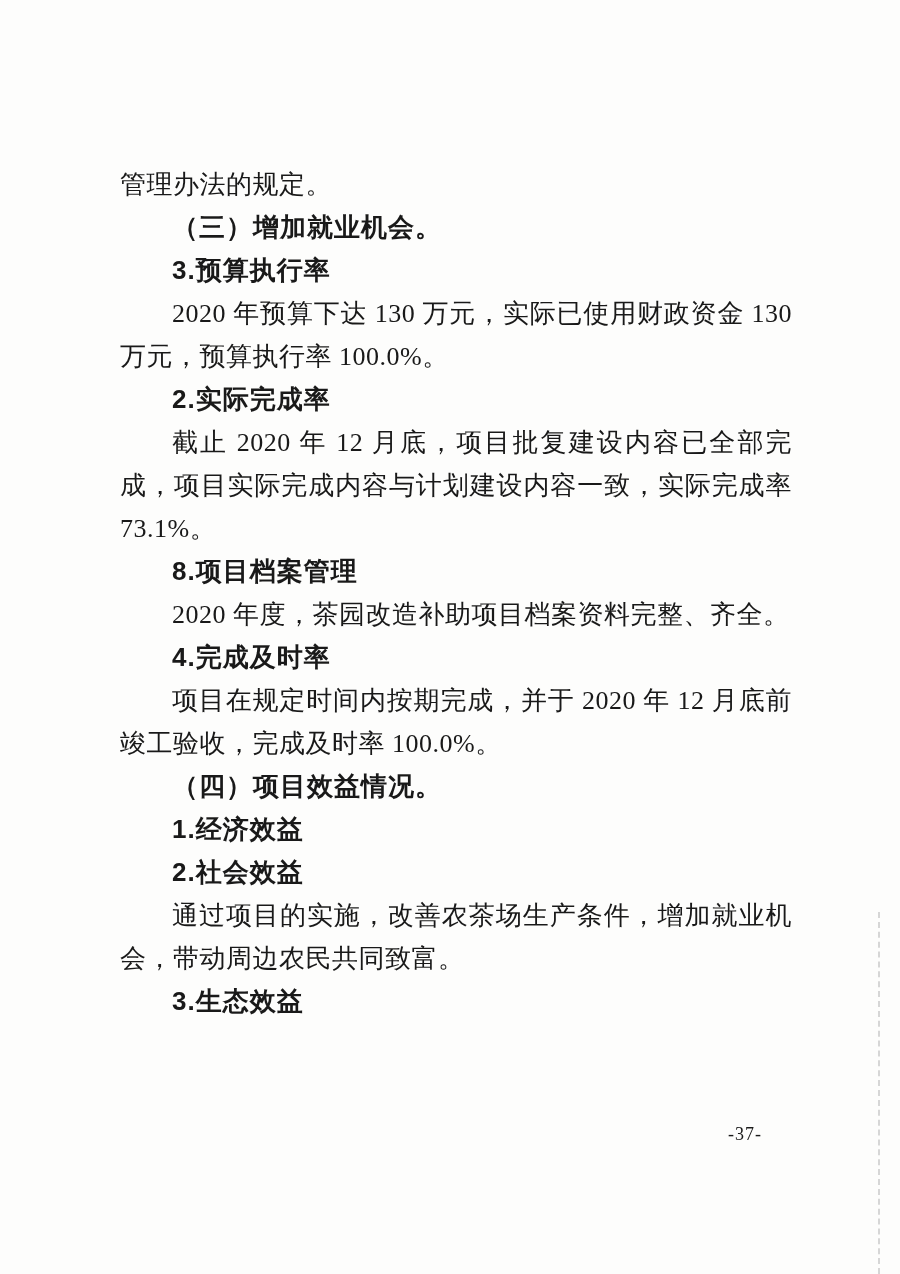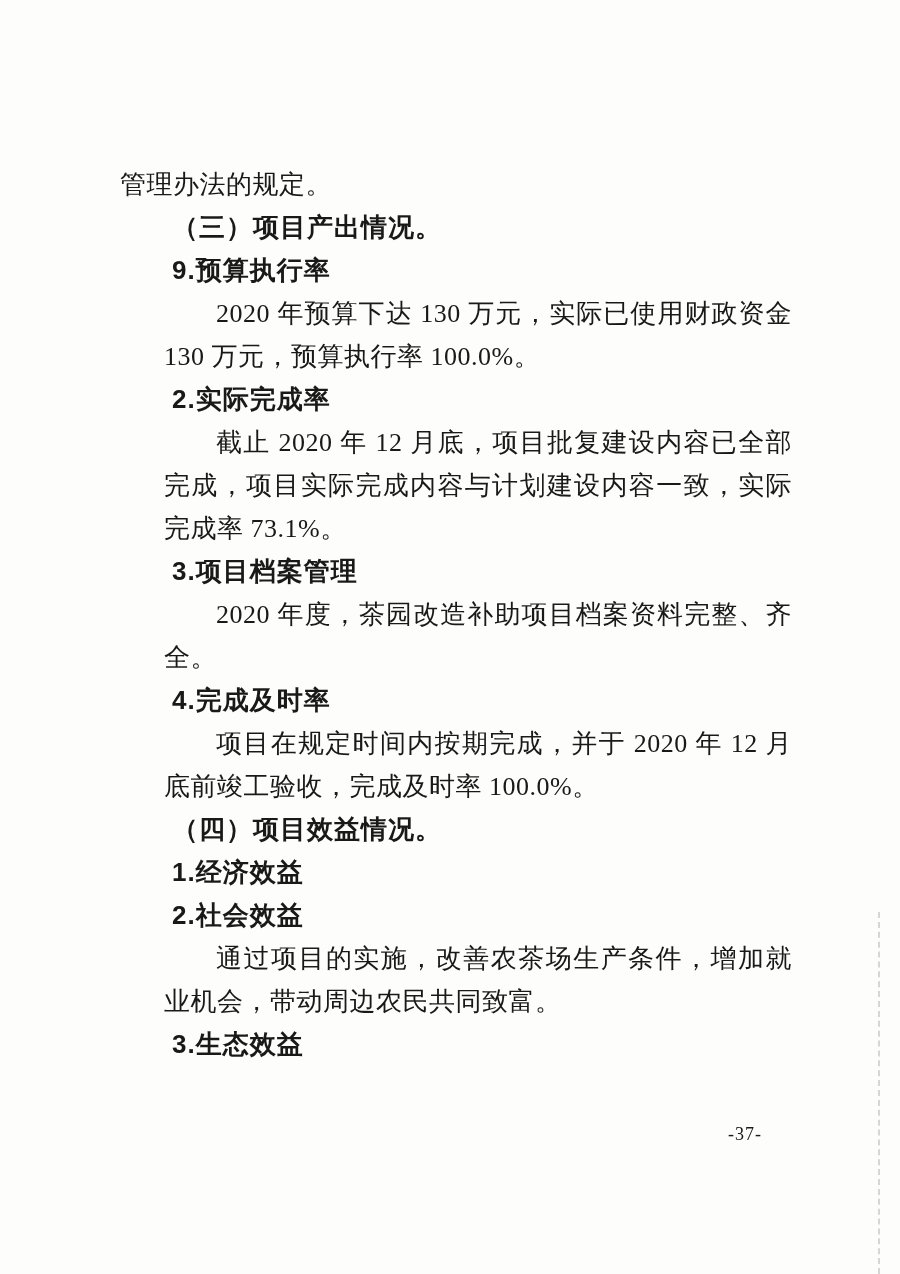--- a/index.html
+++ b/index.html
@@ -30,21 +30,20 @@
     margin: 0;
     padding: 0;
   }
   p.body, p.body-noindent {
     font-family: "Liberation Serif", "DejaVu Serif", serif;
     text-align: justify;
     text-justify: inter-ideograph;
   }
   p.body {
     text-indent: 2em;
-    margin-left: 44px;
   }
   p.body-noindent {
     text-indent: 0;
   }
   p.heading2, p.heading3 {
     font-family: "Liberation Sans", "DejaVu Sans", sans-serif;
     font-weight: bold;
     text-indent: 2em;
     letter-spacing: 1px;
   }
@@ -66,26 +65,26 @@
     border-left: 2px dashed var(--artifact, #b8b8b8);
     opacity: 0.55;
   }
 </style>
 </head>
 <body>
 
 <div class="page" style="--ink: #191919; --artifact: #b8b8b8; background: rgb(253, 253, 252);">
   <div class="content">
       <p class="body-noindent">管理办法的规定。</p>
-      <p class="heading2">（三）项目产出情况。</p>
-      <p class="heading3">9.预算执行率</p>
+      <p class="heading2">（三）增加就业机会。</p>
+      <p class="heading3">3.预算执行率</p>
       <p class="body">2020 年预算下达 130 万元，实际已使用财政资金 130 万元，预算执行率 100.0%。</p>
       <p class="heading3">2.实际完成率</p>
       <p class="body">截止 2020 年 12 月底，项目批复建设内容已全部完成，项目实际完成内容与计划建设内容一致，实际完成率 73.1%。</p>
-      <p class="heading3">3.项目档案管理</p>
+      <p class="heading3">8.项目档案管理</p>
       <p class="body">2020 年度，茶园改造补助项目档案资料完整、齐全。</p>
       <p class="heading3">4.完成及时率</p>
       <p class="body">项目在规定时间内按期完成，并于 2020 年 12 月底前竣工验收，完成及时率 100.0%。</p>
       <p class="heading2">（四）项目效益情况。</p>
       <p class="heading3">1.经济效益</p>
       <p class="heading3">2.社会效益</p>
       <p class="body">通过项目的实施，改善农茶场生产条件，增加就业机会，带动周边农民共同致富。</p>
       <p class="heading3">3.生态效益</p>
     </div>
   <div class="page-number">-37-</div>

